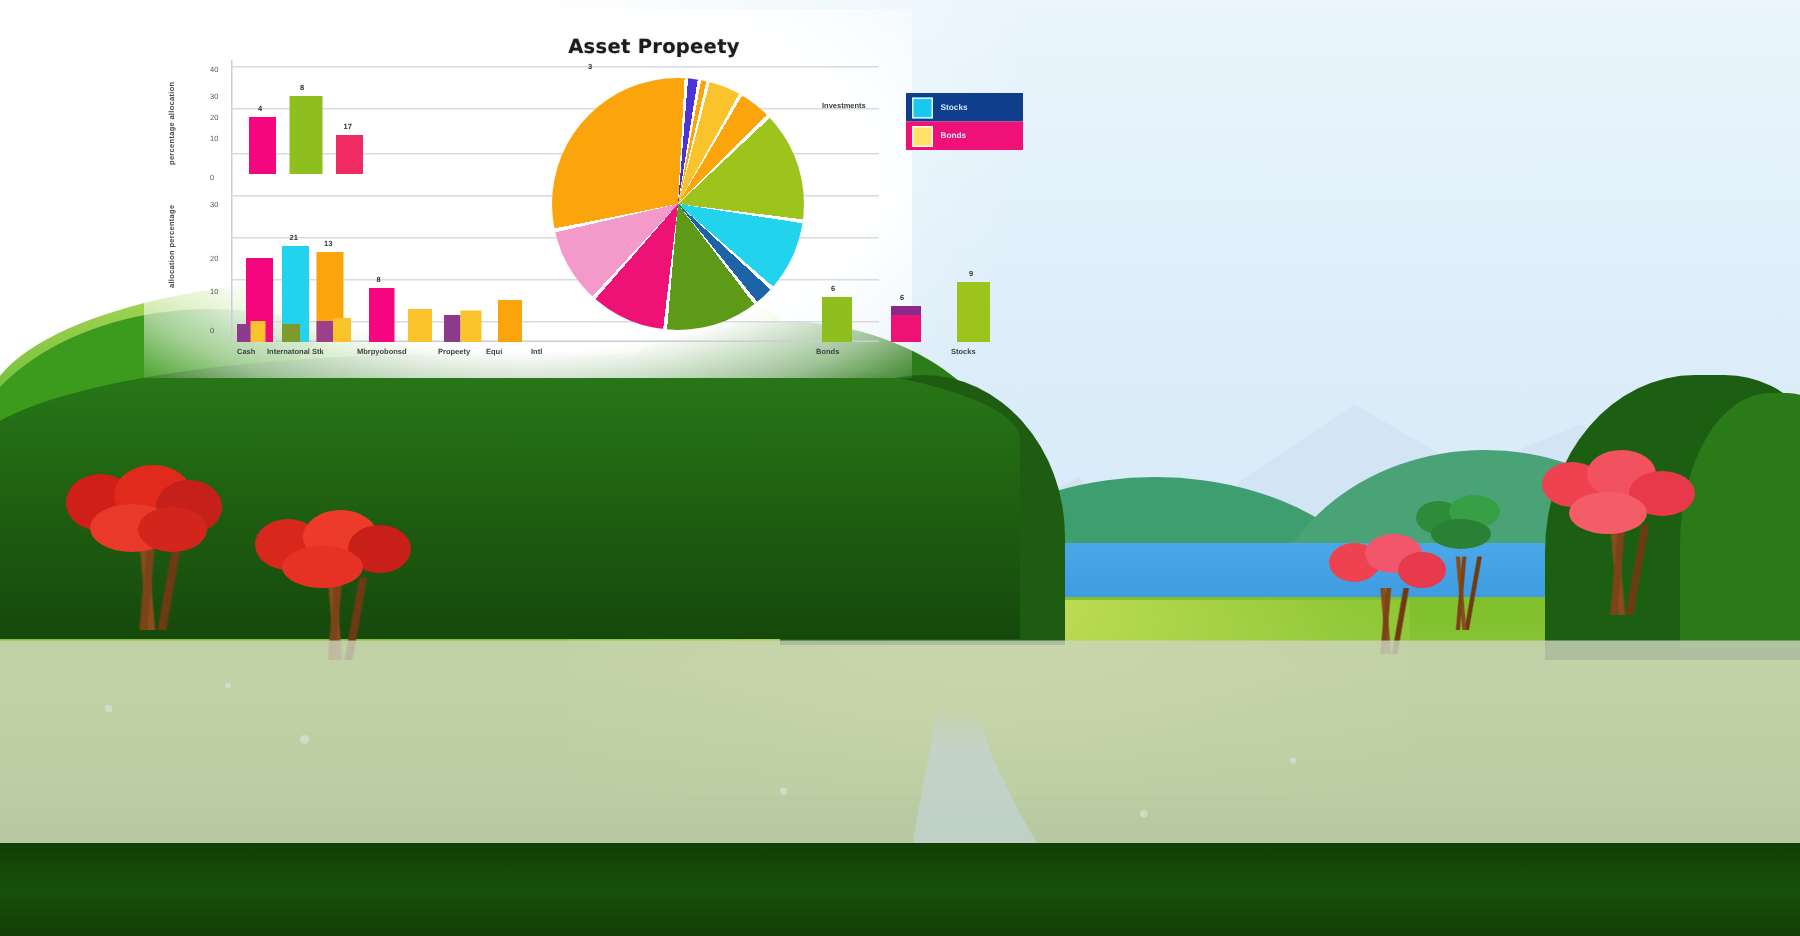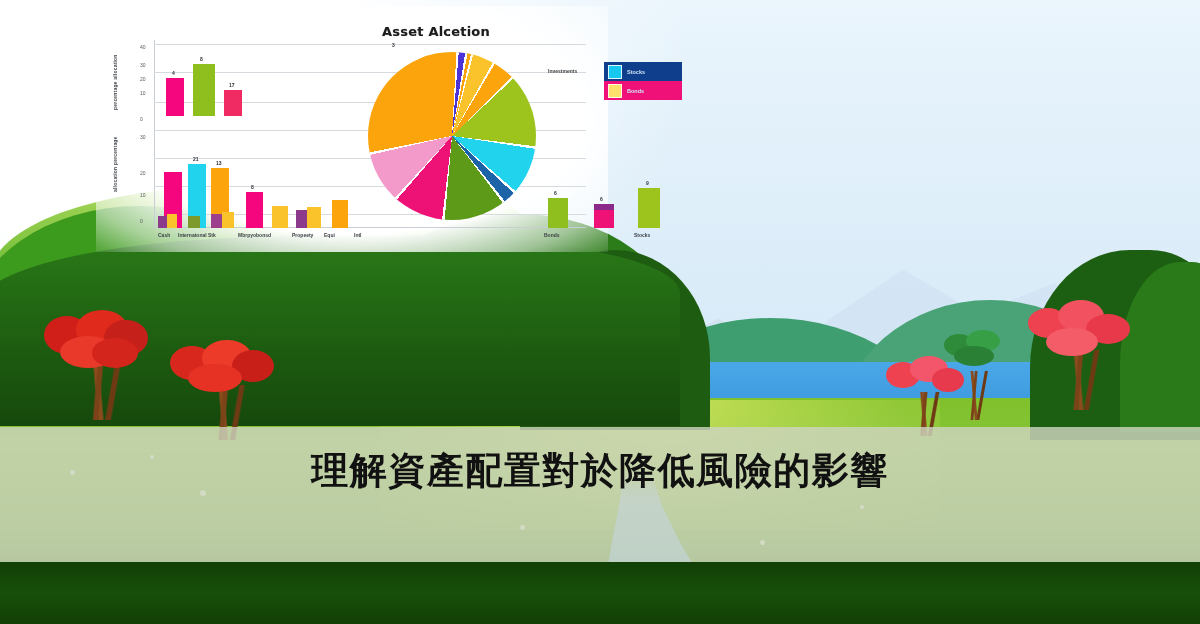--- a/index.html
+++ b/index.html
@@ -234,21 +234,21 @@
   <div class="sparkle" style="left:70px;top:470px;width:5px;height:5px;"></div>
   <div class="sparkle" style="left:150px;top:455px;width:4px;height:4px;"></div>
   <div class="sparkle" style="left:200px;top:490px;width:6px;height:6px;"></div>
   <div class="sparkle" style="left:520px;top:525px;width:5px;height:5px;"></div>
   <div class="sparkle" style="left:760px;top:540px;width:5px;height:5px;"></div>
   <div class="sparkle" style="left:860px;top:505px;width:4px;height:4px;"></div>
 
   <div class="chart-card"></div>
   <div class="chart-inner">
 
-    <div class="chart-title">Asset Alcetion</div>
+    <div class="chart-title">Asset Propeety</div>
 
     <div class="plot-frame">
       <div class="axis-v"></div>
       <div class="axis-h"></div>
       <div class="gridline" style="top:4px;"></div>
       <div class="gridline" style="top:32px;"></div>
       <div class="gridline" style="top:62px;"></div>
       <div class="gridline" style="top:90px;"></div>
       <div class="gridline" style="top:118px;"></div>
       <div class="gridline" style="top:146px;"></div>
@@ -354,15 +354,14 @@
     <div class="bar" style="left:542px;top:182px;width:22px;height:40px;background:#9CC41C;"></div>
     <div class="vlabel" style="left:458px;top:184px;">6</div>
     <div class="vlabel" style="left:504px;top:190px;">6</div>
     <div class="vlabel" style="left:550px;top:174px;">9</div>
     <div class="xtick" style="left:448px;top:226px;">Bonds</div>
     <div class="xtick" style="left:538px;top:226px;">Stocks</div>
   </div>
 
   <div class="caption-band"></div>
   <div class="bottom-band"></div>
-  <div class="caption-text">理解資產配置對於降低風險的影響</div>
 
 </div>
 
 </body></html>

